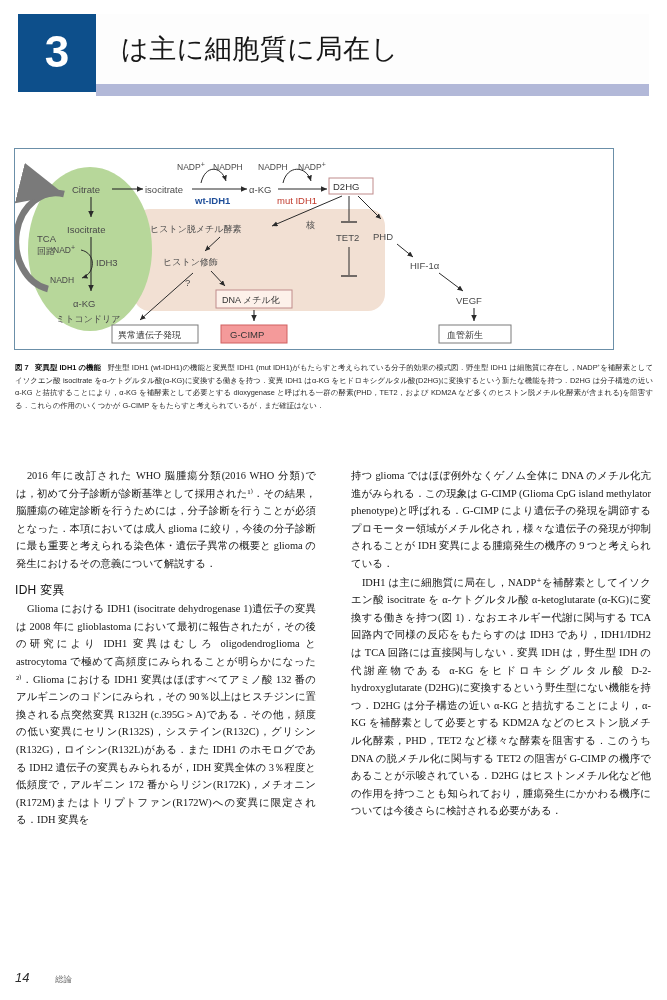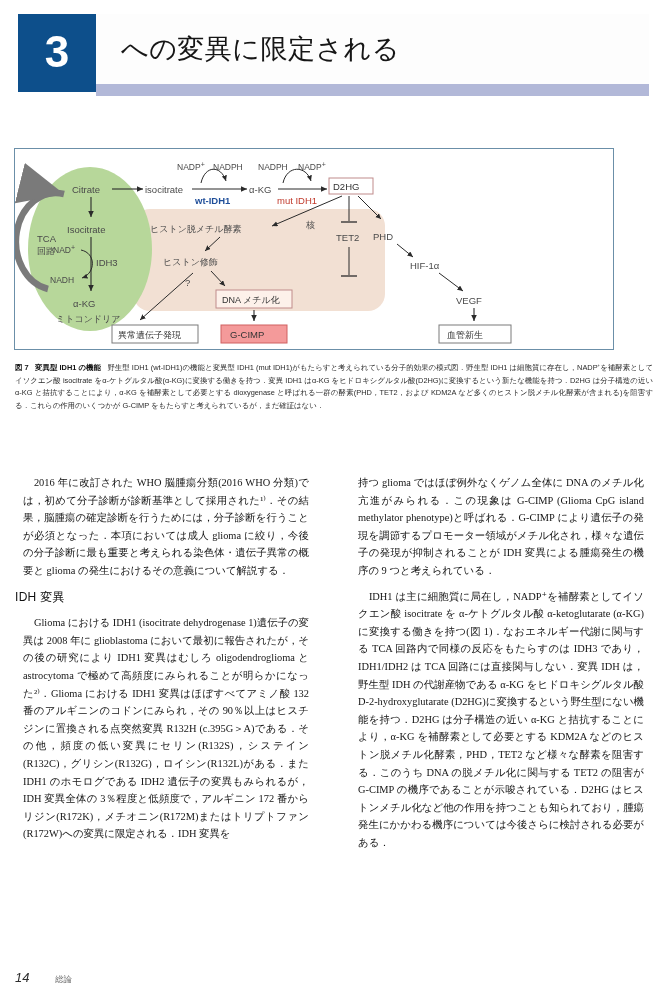--- a/index.html
+++ b/index.html
@@ -143,21 +143,21 @@
     font-size: 10.4px;
     line-height: 17.6px;
     text-align: justify;
     text-justify: inter-character;
     color: #141414;
   }
   .col-left  { left: 0; }
   .col-right { left: 335px; }
 
   .col p {
-    margin: 8px;
+    margin: 1px;
     text-indent: 1.05em;
   }
   .col p.noindent { text-indent: 0; }
 
   .section-head {
     font-family: "Liberation Sans", sans-serif;
     font-size: 12px;
     font-weight: normal;
     color: #111111;
     margin: 9px 0 0 0;
@@ -184,21 +184,21 @@
   }
 </style>
 </head>
 <body>
 
 <div class="chapter-header">
   <div class="chapter-num-box">
     <div class="chapter-num">3</div>
   </div>
   <div class="chapter-title-area">
-    <div class="chapter-title">への変異に限定される</div>
+    <div class="chapter-title">は主に細胞質に局在し</div>
   </div>
   <div class="chapter-underbar"></div>
 </div>
 
 <div class="figure-box">
   <svg class="fig-svg" viewBox="0 0 598 200">
     <defs>
       <marker id="ah" markerWidth="7" markerHeight="7" refX="5.6" refY="2.6" orient="auto">
         <path d="M0,0 L5.6,2.6 L0,5.2 z" fill="#2b2b2b"></path>
       </marker>

